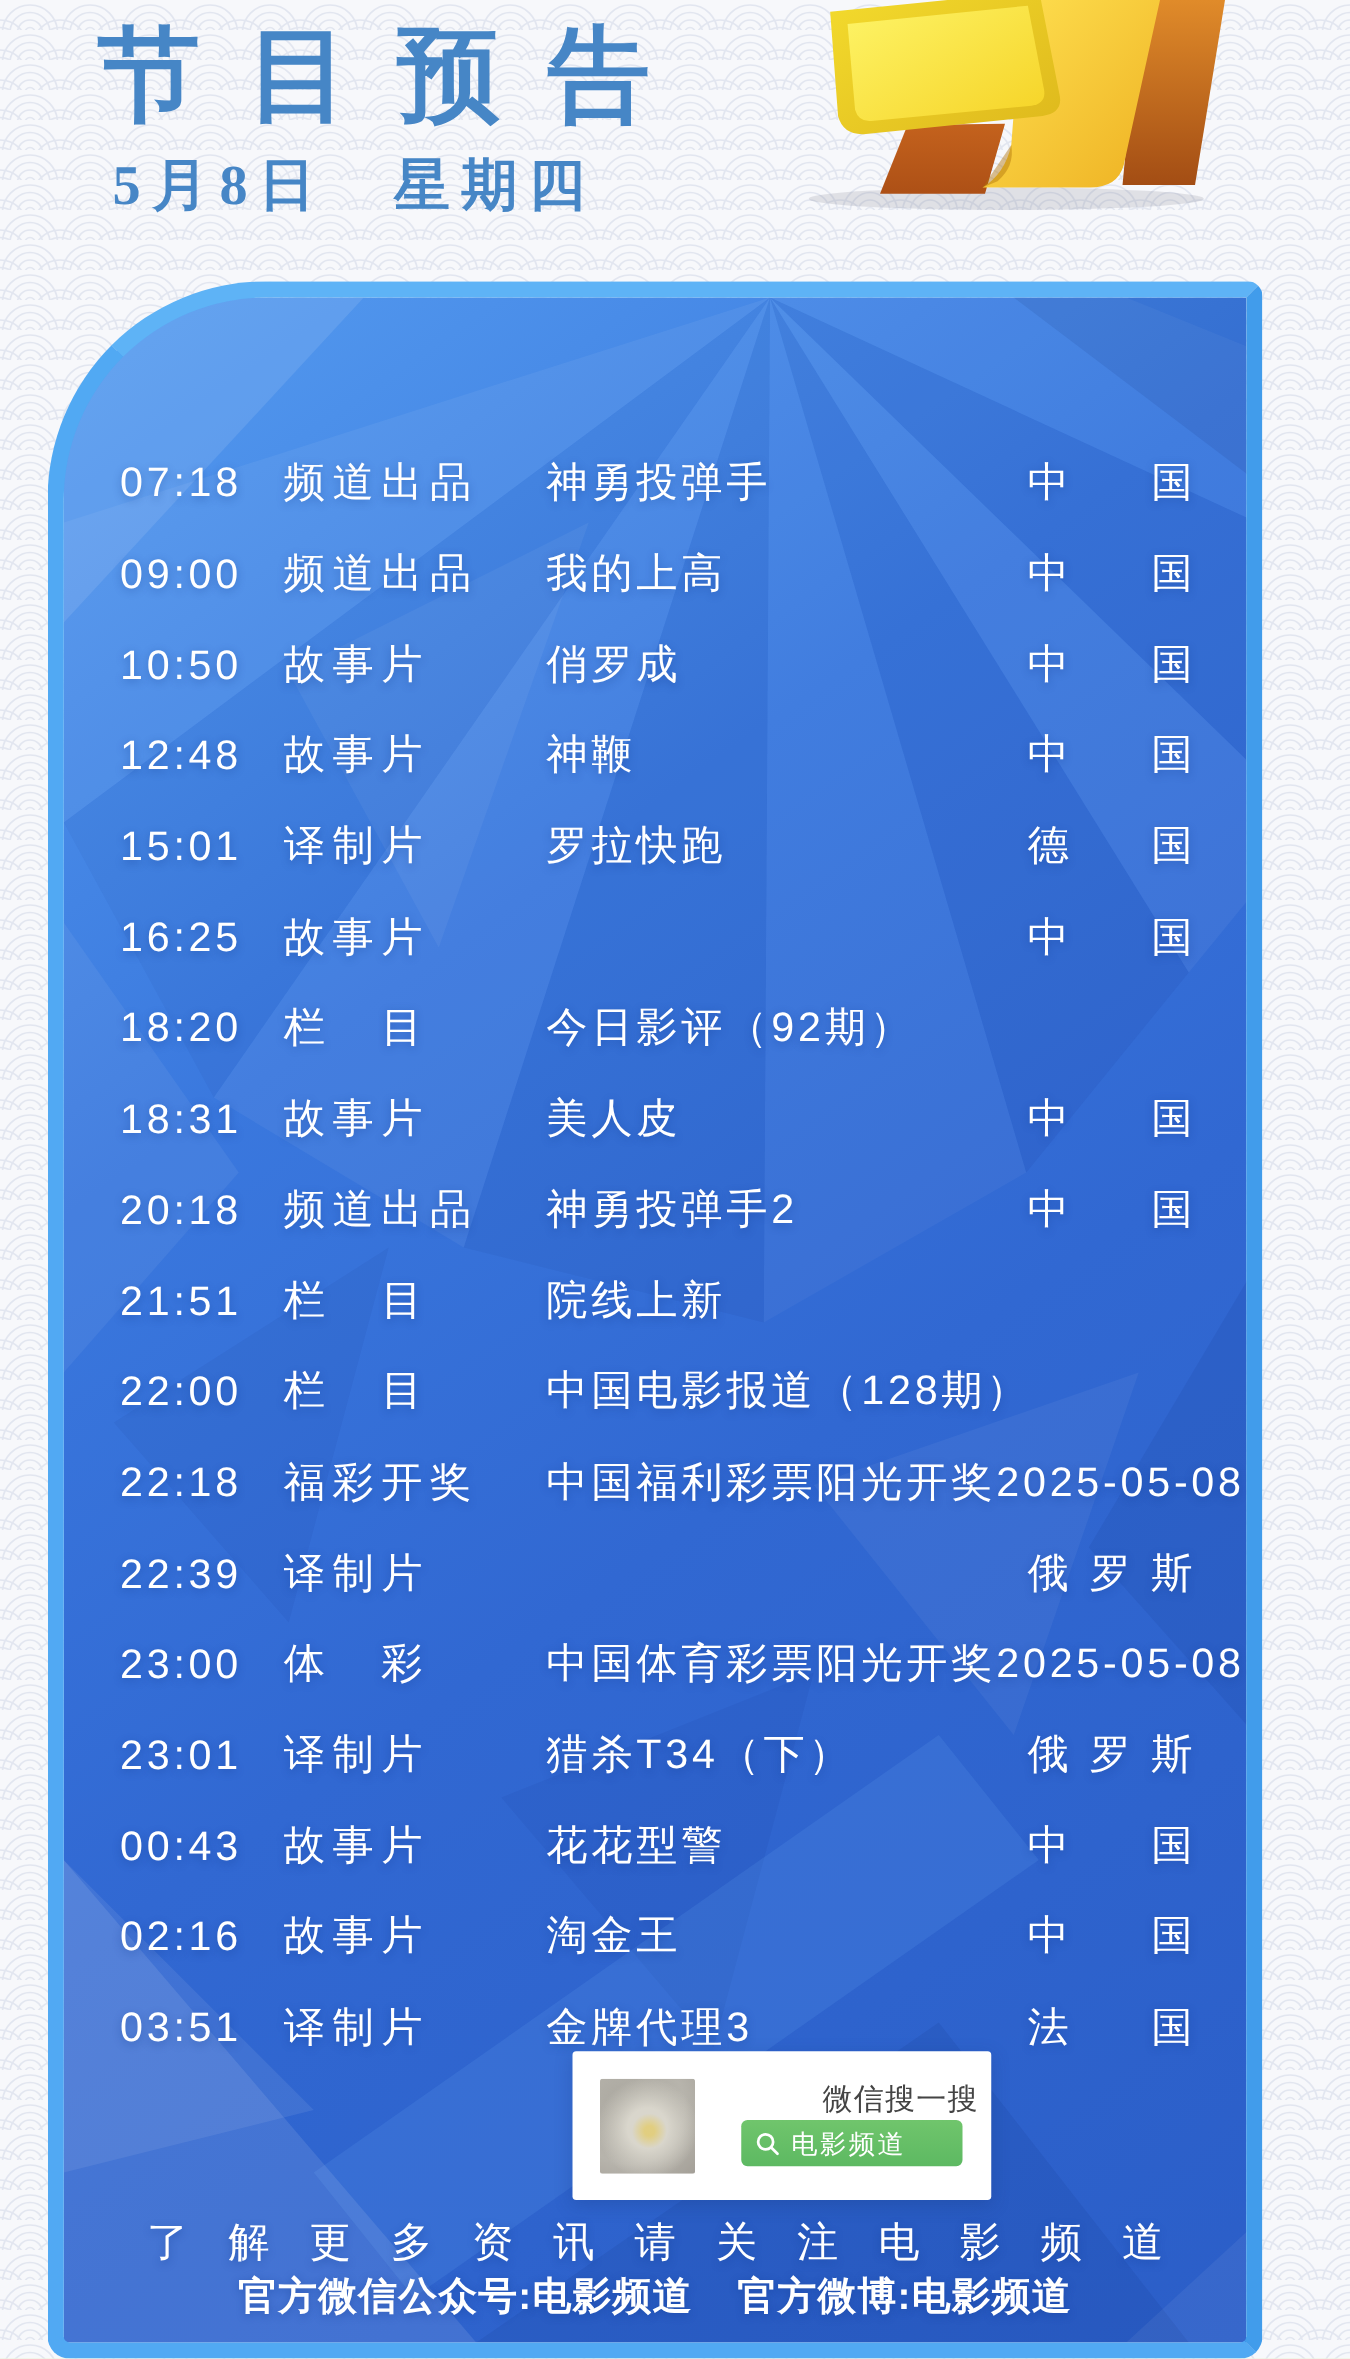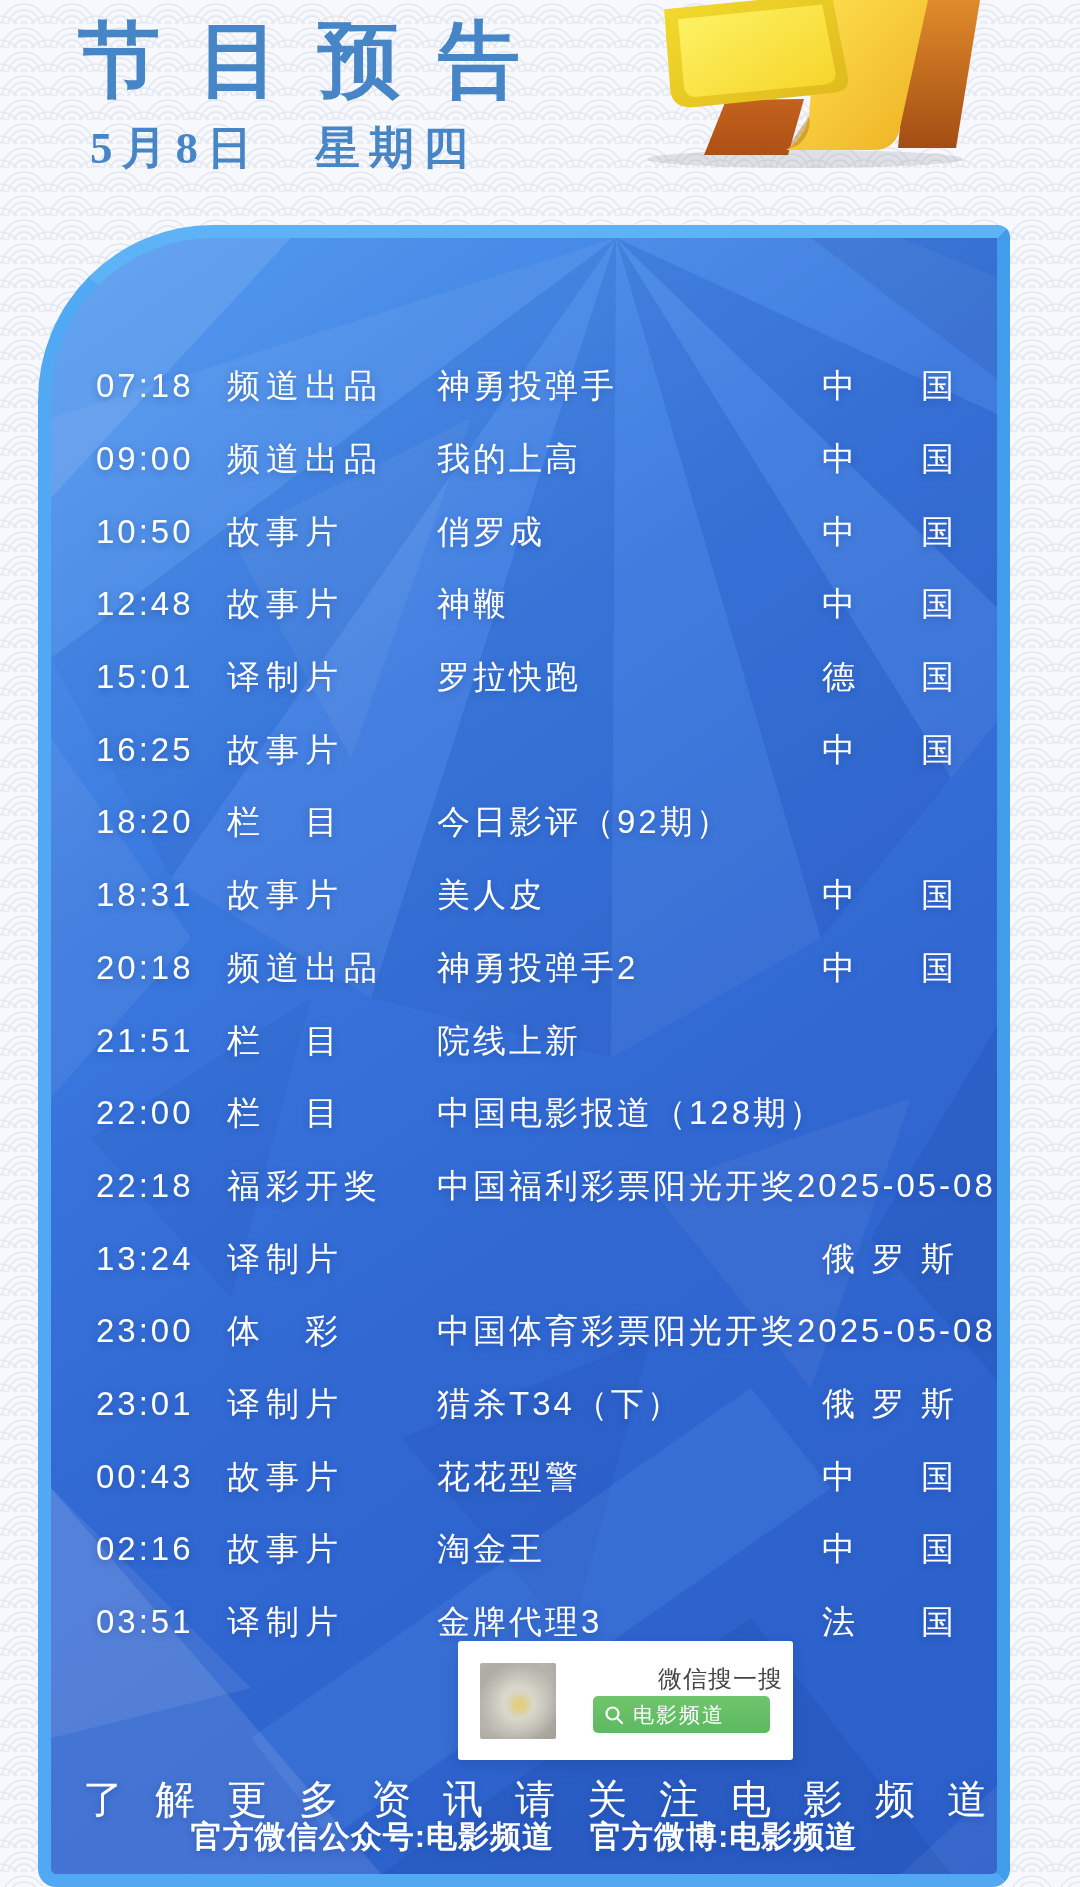--- a/index.html
+++ b/index.html
@@ -68,21 +68,21 @@
     margin-top:7px; width:177px; height:37px; box-sizing:border-box;
     background:linear-gradient(#70c56c,#5db962);
     border-radius:5px; display:flex; align-items:center; gap:9px; padding-left:11px;
     cursor:pointer;
   }
   .wc-term{color:#fff; font-size:21px; letter-spacing:2px;font-family:Liberation Serif, serif;}
 
   
   .footer-line1{
     position:absolute; left:0; right:0; top:1534px; z-index:3;
-    text-align:center; color:#fff; font-size:40px;
+    text-align:center; color:#fff; font-size:33px;
     letter-spacing:32px; text-indent:32px; white-space:nowrap;
     text-shadow:0 2px 7px rgba(15,55,140,.4);
   }
   .footer-line2{
     position:absolute; left:0; right:0; top:1578px; z-index:3;
     display:flex; justify-content:center; gap:36px;
     color:#fff; font-size:31px; font-weight:700; letter-spacing:1px;
     text-shadow:0 2px 7px rgba(15,55,140,.4); white-space:nowrap;
   }
 </style>
@@ -268,21 +268,21 @@
           <span class="c-title">中国电影报道（128期）</span>
           <span class="c-country"></span>
         </div>
         <div class="row">
           <span class="c-time">22:18</span>
           <span class="c-cat">福彩开奖</span>
           <span class="c-title">中国福利彩票阳光开奖2025-05-08</span>
           <span class="c-country"></span>
         </div>
         <div class="row">
-          <span class="c-time">13:24</span>
+          <span class="c-time">22:39</span>
           <span class="c-cat">译制片</span>
           <span class="c-country">
             <i>俄</i>
             <i>罗</i>
             <i>斯</i>
           </span>
         </div>
         <div class="row">
           <span class="c-time">23:00</span>
           <span class="c-cat">体　彩</span>

